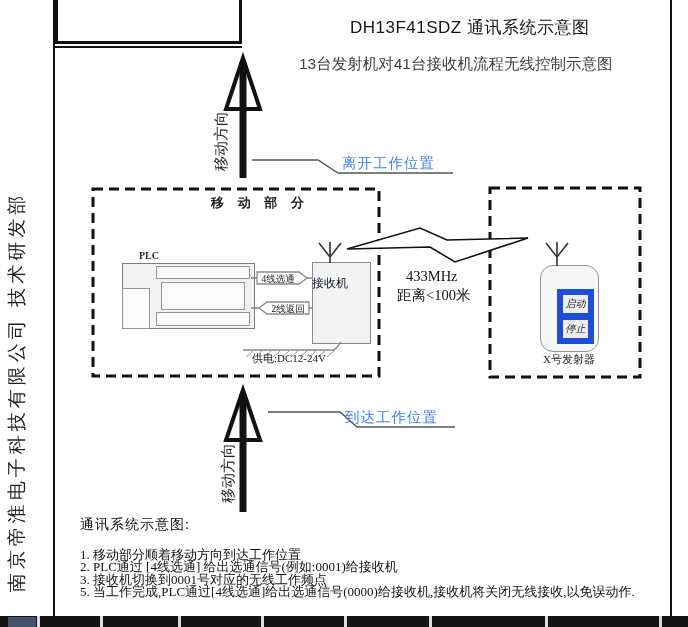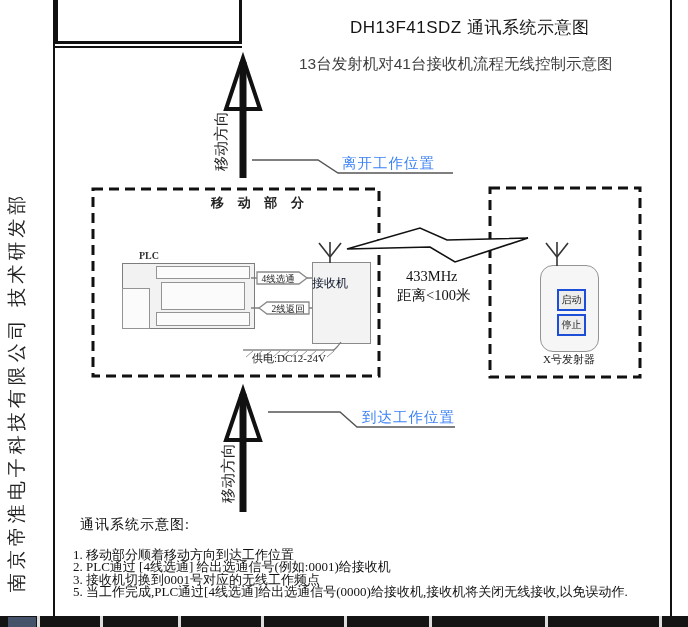--- a/index.html
+++ b/index.html
@@ -38,30 +38,30 @@
     background:#f3f3f3;border:1px solid #8a8a8a;}
   .receiver-label{position:absolute;left:312px;top:275px;width:58px;text-align:left;
     font-size:12px;color:#0f172a;}
   .power-label{position:absolute;left:252px;top:335px;font-size:11px;color:#222;margin-top:16px;}
   .freq-label{position:absolute;left:406px;top:268px;font-size:14.5px;color:#111;}
   .dist-label{position:absolute;left:397px;top:286px;font-size:14.5px;color:#111;}
   
   .tx-box{position:absolute;left:540px;top:265px;width:57px;height:85px;
     background:#f6f6f6;border:1.2px solid #949494;border-radius:13px;}
   .tx-btn{position:absolute;left:16px;width:25px;height:18px;background:#ededed;
-    border:2px solid #1d4ed8;text-align:center;font-size:10px;line-height:18px;color:#222;}
+    border:6px solid #1d4ed8;text-align:center;font-size:10px;line-height:18px;color:#222;font-style:italic;}
   .tx-label{position:absolute;left:528px;top:352px;width:82px;text-align:center;
     font-size:11px;color:#222;}
   .move-dir{position:absolute;width:70px;height:18px;transform:rotate(-90deg);
     text-align:center;font-family:"Liberation Sans","DejaVu Sans",sans-serif;
     font-size:15px;color:#222;white-space:nowrap;}
   .callout-label{position:absolute;font-size:14.5px;color:#3b82f6;letter-spacing:1px;}
   
   .wf-heading{position:absolute;left:80px;top:516px;font-size:14px;color:#111;letter-spacing:1px;}
-  .wf-list{position:absolute;left:73px;top:549px;width:590px;font-size:13px;
+  .wf-list{position:absolute;left:80px;top:549px;width:590px;font-size:13px;
     line-height:12.4px;color:#111;}
   .wf-item{white-space:nowrap;}
   
   .tb-strip{position:absolute;left:0;top:616px;width:688px;height:11px;background:#141414;}
   .tb-seg-blue{position:absolute;left:8px;top:1px;width:28px;height:10px;background:#44536a;}
   .tb-gap{position:absolute;top:0;width:3px;height:11px;background:#dcdcdc;}
 </style>
 </head>
 <body>
 
@@ -159,21 +159,21 @@
   <div class="receiver-label">接收机</div>
   <div class="power-label">供电:DC12-24V</div>
   <div class="freq-label">433MHz</div>
   <div class="dist-label">距离&lt;100米</div>
   <div class="tx-label">X号发射器</div>
 
   <div class="move-dir" style="left:186px;top:132px;">移动方向</div>
   <div class="move-dir" style="left:193px;top:464px;">移动方向</div>
 
   <div class="callout-label" style="left:342px;top:154px;">离开工作位置</div>
-  <div class="callout-label" style="left:362px;top:408px;">到达工作位置</div>
+  <div class="callout-label" style="left:345px;top:408px;">到达工作位置</div>
 
   <div class="wf-heading">通讯系统示意图:</div>
   <div class="wf-list">
     <div class="wf-item">1.  移动部分顺着移动方向到达工作位置</div>
     <div class="wf-item">2.  PLC通过 [4线选通] 给出选通信号(例如:0001)给接收机</div>
     <div class="wf-item">3.  接收机切换到0001号对应的无线工作频点</div>
     <div class="wf-item">5.  当工作完成,PLC通过[4线选通]给出选通信号(0000)给接收机,接收机将关闭无线接收,以免误动作.</div>
   </div>
 
   <div class="tb-strip">

